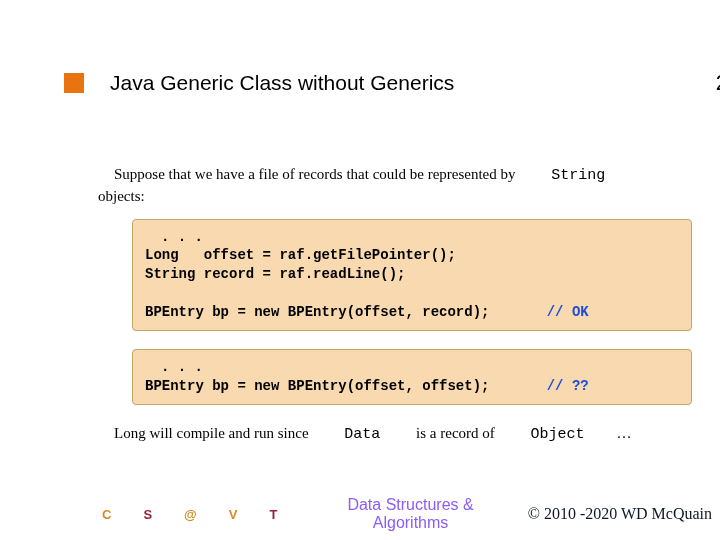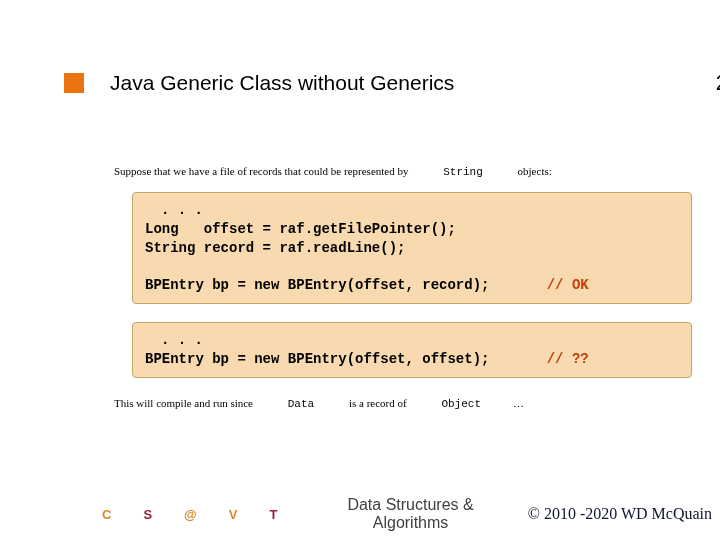--- a/index.html
+++ b/index.html
@@ -38,40 +38,40 @@
     font-family: Arial, Helvetica, sans-serif;
     font-size: 22px;
     color: #000;
     margin-right: 8px;
     margin-left: 4px;
   }
   .content {
     padding: 14px 24px 0 34px;
   }
   .body-text {
-    font-size: 11px;
+    font-size: 15px;
     color: #000;
     line-height: 1.35;
     margin-bottom: 12px;
   }
   .mono { font-family: "Courier New", Courier, monospace; }
   .code-block {
     background: #f8d9b0;
     border: 1px solid #bfa76a;
     border-radius: 4px;
     margin: 0 20px 18px 50px;
     padding: 8px 12px;
     font-family: "Courier New", Courier, monospace;
     font-size: 14px;
     font-weight: bold;
     color: #000;
     white-space: pre;
     line-height: 1.35;
   }
-  .comment { color: #c2410c; }
+  .comment { color: #1d4ed8; }
   .footer {
     position: absolute;
     bottom: 8px;
     left: 0;
     right: 0;
     display: flex;
     align-items: center;
     padding: 0 8px 0 22px;
   }
   .footer-left {
@@ -82,21 +82,21 @@
   .cs-c { color: #dd8726; }
   .cs-s { color: #96223a; }
   .cs-at { color: #d08a1c; }
   .cs-v { color: #dd8726; }
   .cs-t { color: #96223a; }
   .footer-center {
     flex: 1;
     text-align: center;
     font-family: Arial, Helvetica, sans-serif;
     font-size: 16px;
-    color: #404040;
+    color: #8b5cf6;
   }
   .footer-right {
     font-family: Liberation Serif, serif;
     font-size: 16px;
     color: #0f172a;
     white-space: nowrap;
   }
 </style>
 </head>
 <body>
@@ -117,21 +117,21 @@
 Long   offset = raf.getFilePointer();
 String record = raf.readLine();
 
 BPEntry bp = new BPEntry(offset, record);   </span><span class="comment">// OK</span></div>
 
 
   <div class="code-block"><span>. . .
 BPEntry bp = new BPEntry(offset, offset);   </span><span class="comment">// ??</span></div>
 
   <p class="body-text">
-    <span>This will compile and run since </span><span class="mono">Data</span><span> is a record of </span><span class="mono">Object</span><span>…</span>
+    <span>Long will compile and run since </span><span class="mono">Data</span><span> is a record of </span><span class="mono">Object</span><span>…</span>
   </p>
 
 
 </div>
 
 <div class="footer">
   <div class="footer-left">
     <span class="cs-c">C</span><span class="cs-s">S</span><span class="cs-at">@</span><span class="cs-v">V</span><span class="cs-t">T</span>
   </div>
   <div class="footer-center">Data Structures &amp; Algorithms</div>

